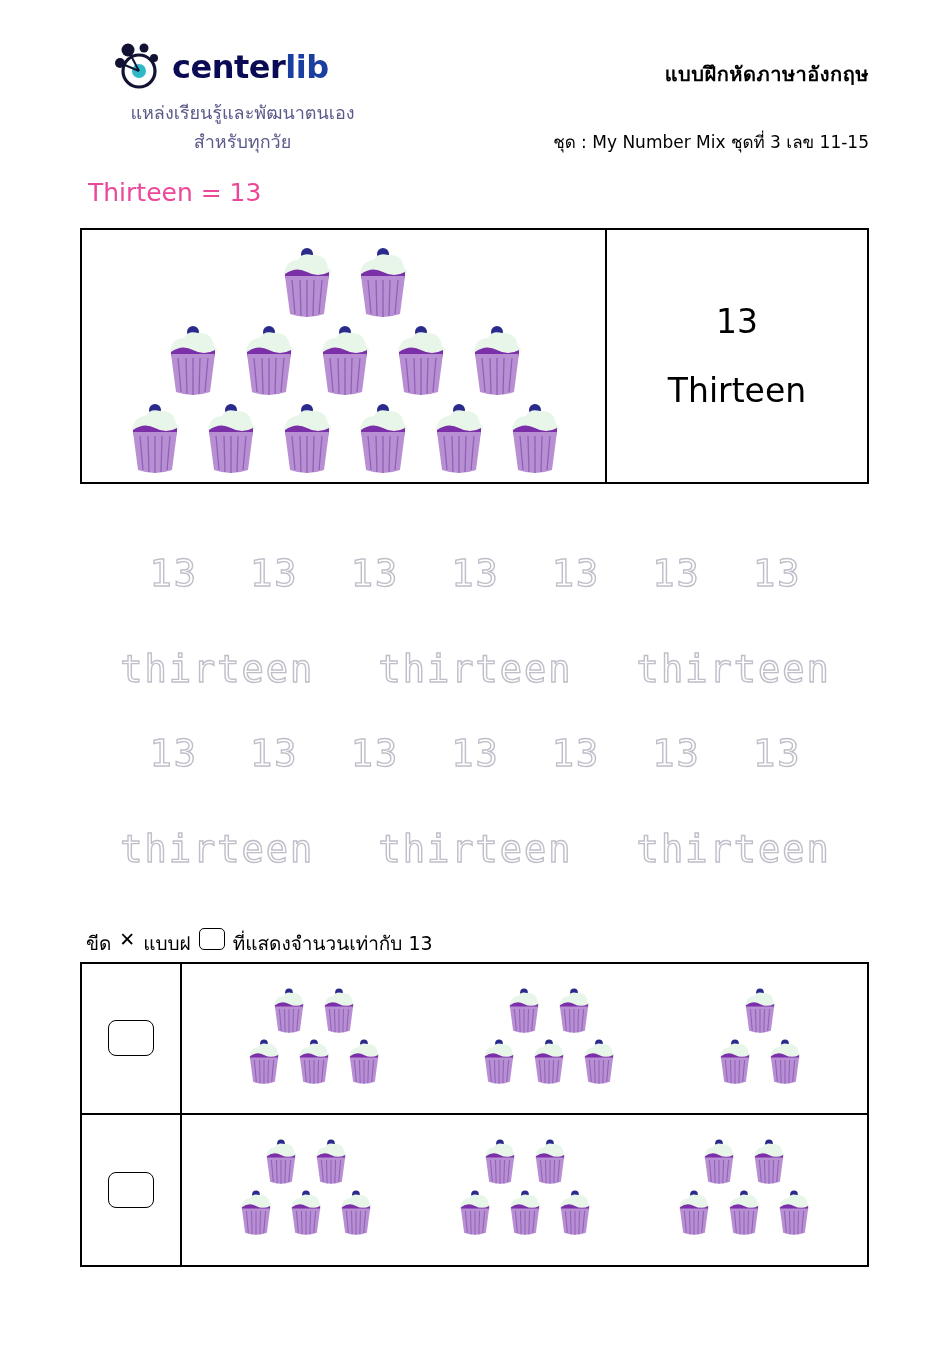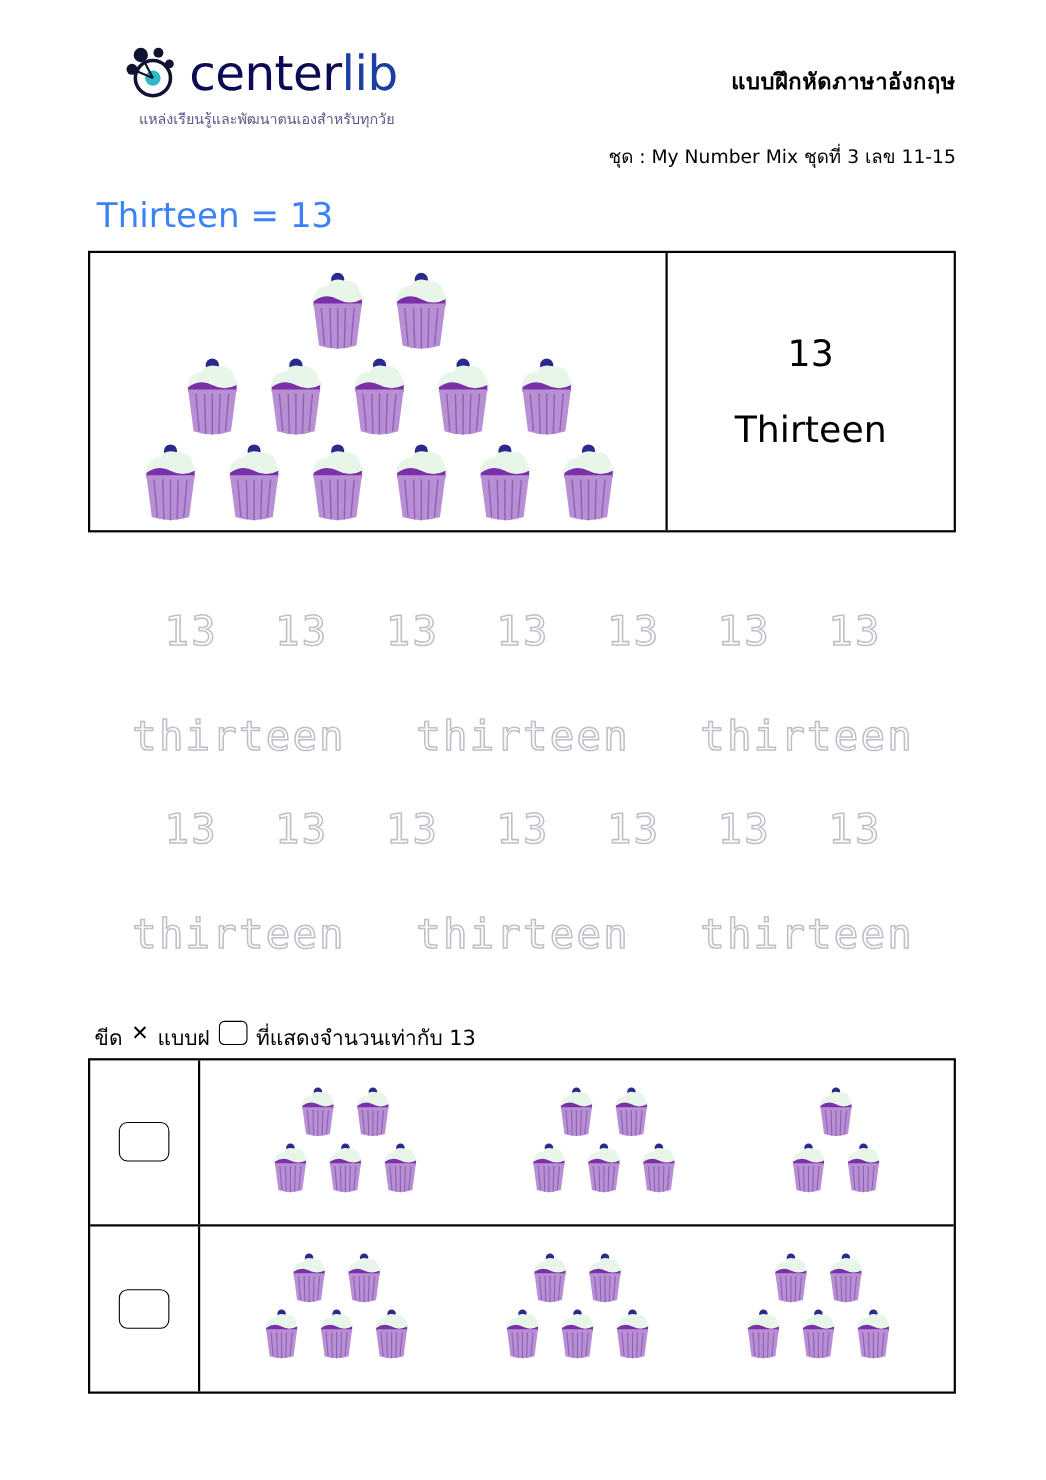--- a/index.html
+++ b/index.html
@@ -13,38 +13,38 @@
     overflow: hidden;
   }
   .page { position: relative; width: 951px; height: 1345px; }
 
   
   .header { position: absolute; top: 28px; left: 0; width: 951px; height: 130px; }
   .logo-wrap { position: absolute; left: 110px; top: 10px; width: 280px; }
   .logo-row { display: flex; align-items: center; }
   .logo-mark { width: 58px; height: 58px; position: relative; flex: 0 0 auto; }
   .logo-mark svg { display: block; }
-  .logo-text { font-size: 44px; font-weight: normal; color: #0a0a55; letter-spacing: -0.5px; margin-left: 4px; }
+  .logo-text { font-size: 32px; font-weight: bold; color: #0a0a55; letter-spacing: -0.5px; margin-left: 4px; }
   .logo-text .lib { color: #1a3fa0; }
-  .logo-sub { font-size: 13px; color: #5a5a8a; text-align: center; margin-top: 2px; width: 265px; }
+  .logo-sub { font-size: 18px; color: #5a5a8a; text-align: center; margin-top: 2px; width: 265px; }
 
   .title-th {
     position: absolute; right: 82px; top: 30px;
     font-size: 20px; font-weight: bold; color: #000;
     letter-spacing: 0.5px;
   }
   .subtitle-th {
     position: absolute; right: 82px; top: 100px;
     font-size: 17px; color: #000; text-align: center;
   }
 
   
   .eq-line {
     position: absolute; left: 88px; top: 178px;
-    font-size: 31px; color: #3b82f6;
+    font-size: 25px; color: #ec4899;
   }
 
   
   .main-box {
     position: absolute; left: 80px; top: 228px;
     width: 789px; height: 256px;
     border: 2px solid #000;
     display: flex;
   }
   .main-left { flex: 0 0 525px; position: relative; border-right: 2px solid #000; }

